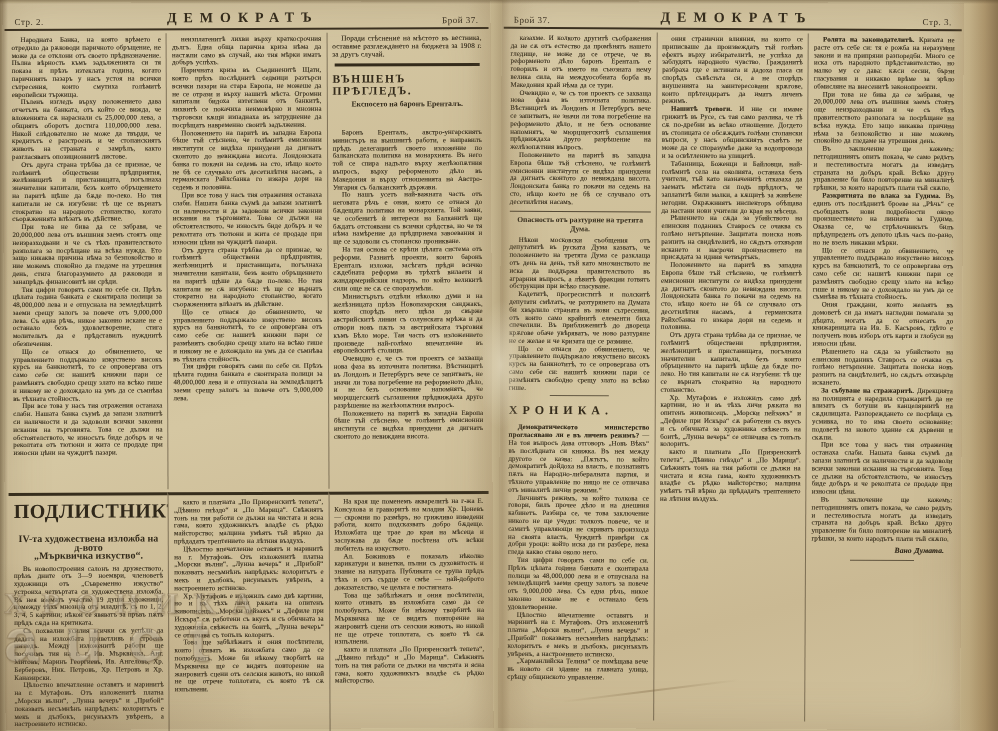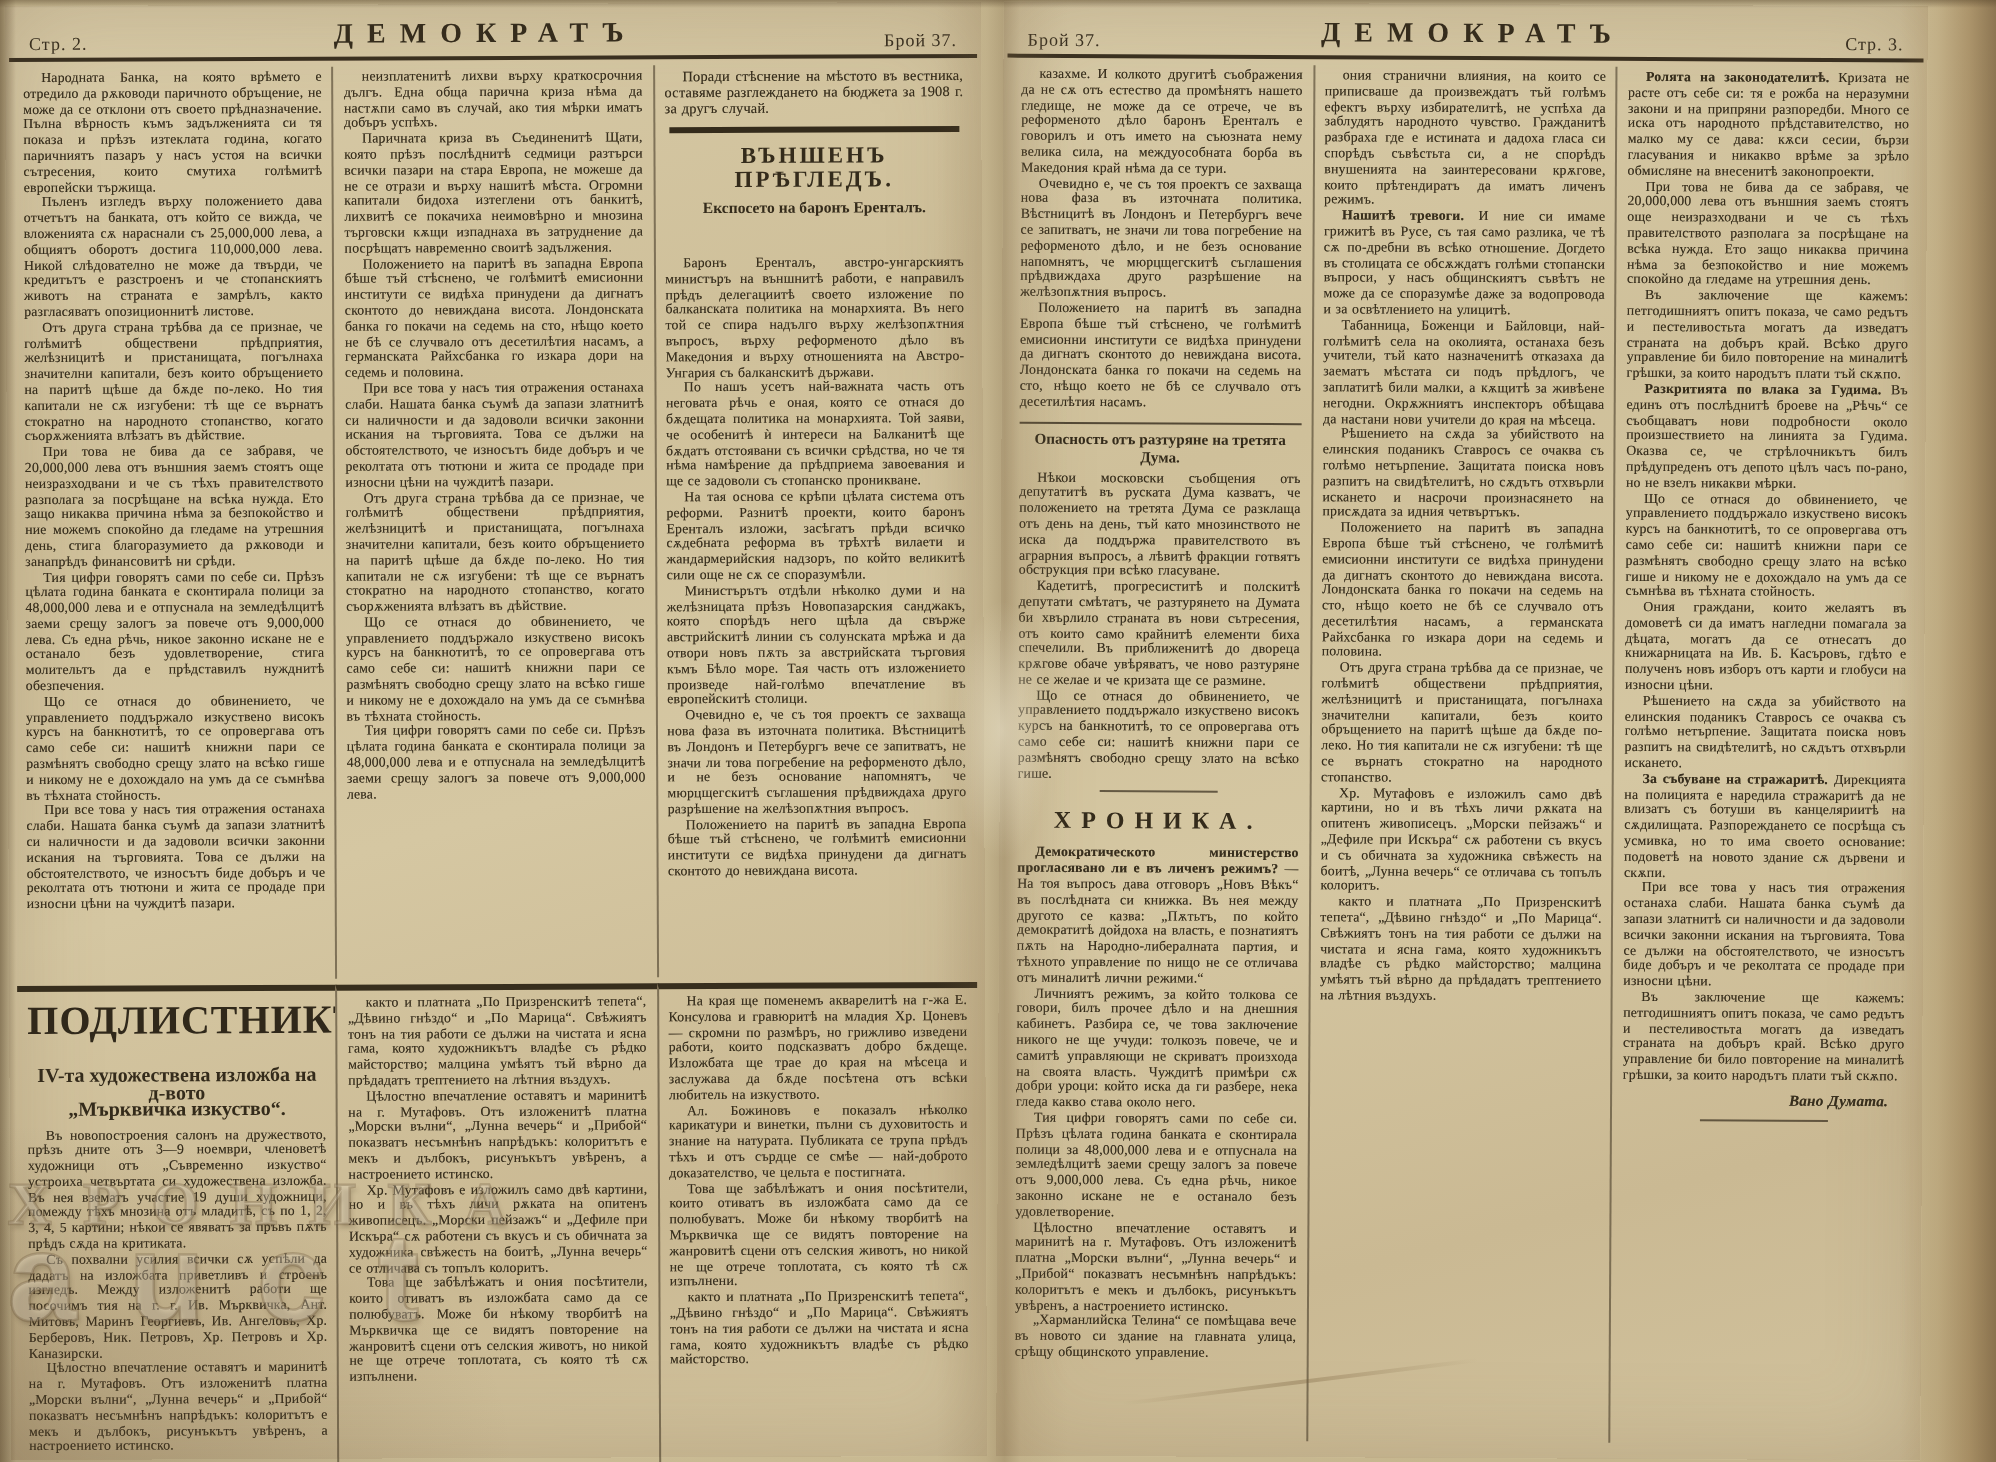--- a/index.html
+++ b/index.html
@@ -20,21 +20,21 @@
   .col + .col{border-left:1px solid rgba(58,48,30,.55);}
   .top-section{height:456px;}
   .feu-section{height:258px;}
   .feu-section .col{border-top:3px solid #372e1d;padding-top:3px;}
   .right-cols{height:688px;}
   p{margin:0;text-indent:9px;font-size:6.9px;line-height:7.8px;text-align:justify;
     color:#372e1d;letter-spacing:.1px;word-spacing:.4px;
     text-shadow:0 0 .3px rgba(55,46,29,.55);}
   .notice{text-indent:9px;font-size:7.2px;line-height:8px;}
   .thick-rule{border-top:3px solid #342b1b;margin:5px 2px 6px 2px;}
-  .headline{margin:2px 0 3px 0;text-align:center;font-size:11.5px;font-weight:bold;
+  .headline{margin:2px 0 3px 0;text-align:left;font-size:11.5px;font-weight:bold;
     letter-spacing:1.5px;color:#342b1b;}
   .subhead{margin:0 0 20px 0;text-align:center;font-size:7.8px;font-weight:bold;color:#342b1b;}
   .duma{margin:5px 0 3px 0;padding-top:3px;border-top:1px solid rgba(52,43,27,.8);
     text-align:center;font-size:7.6px;font-weight:bold;color:#342b1b;}
   .chronicle{letter-spacing:5px;font-size:12px;margin:7px 0 5px 0;}
   .mini-rule{width:42%;margin:4px auto 0 auto;border-top:1px solid rgba(52,43,27,.7);}
   .lead{font-weight:bold;}
   .feu-title{margin:1px 0 3px 0;font-size:20px;font-weight:bold;letter-spacing:.5px;
     color:#30281a;white-space:nowrap;}
   .feu-sub{text-align:center;font-size:10px;font-weight:bold;color:#342b1b;line-height:8.5px;

